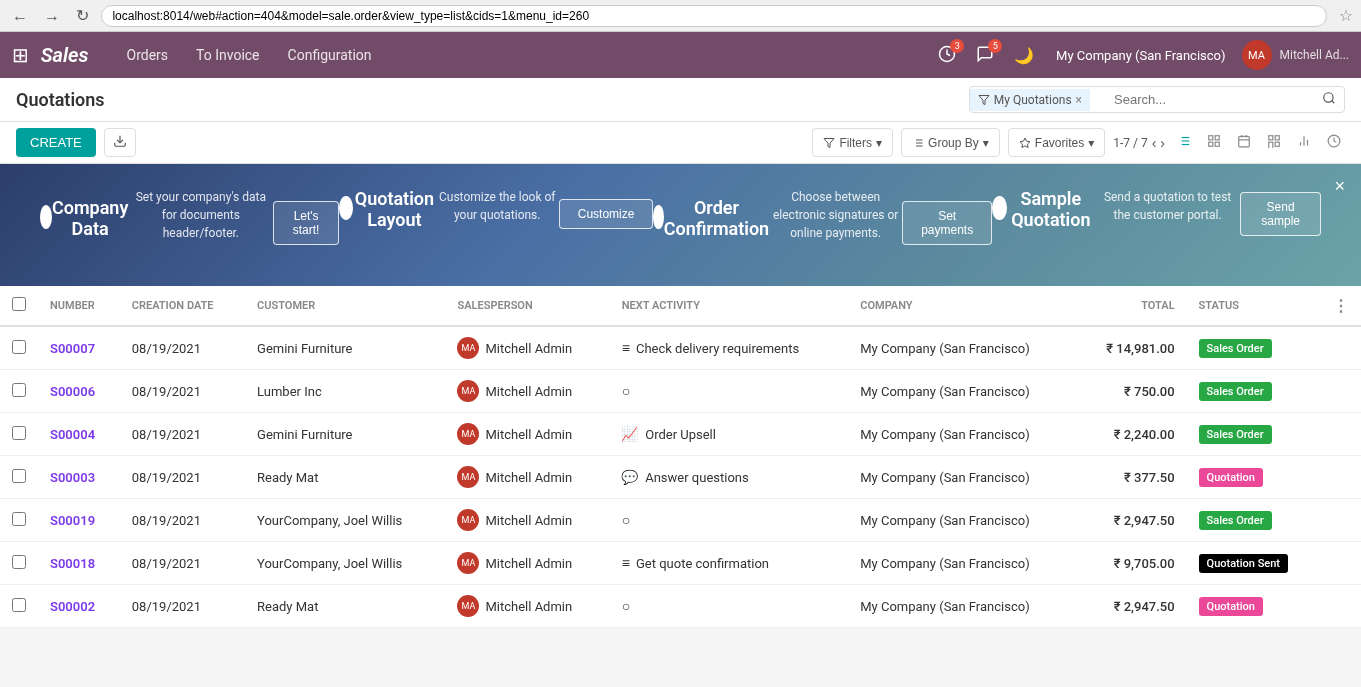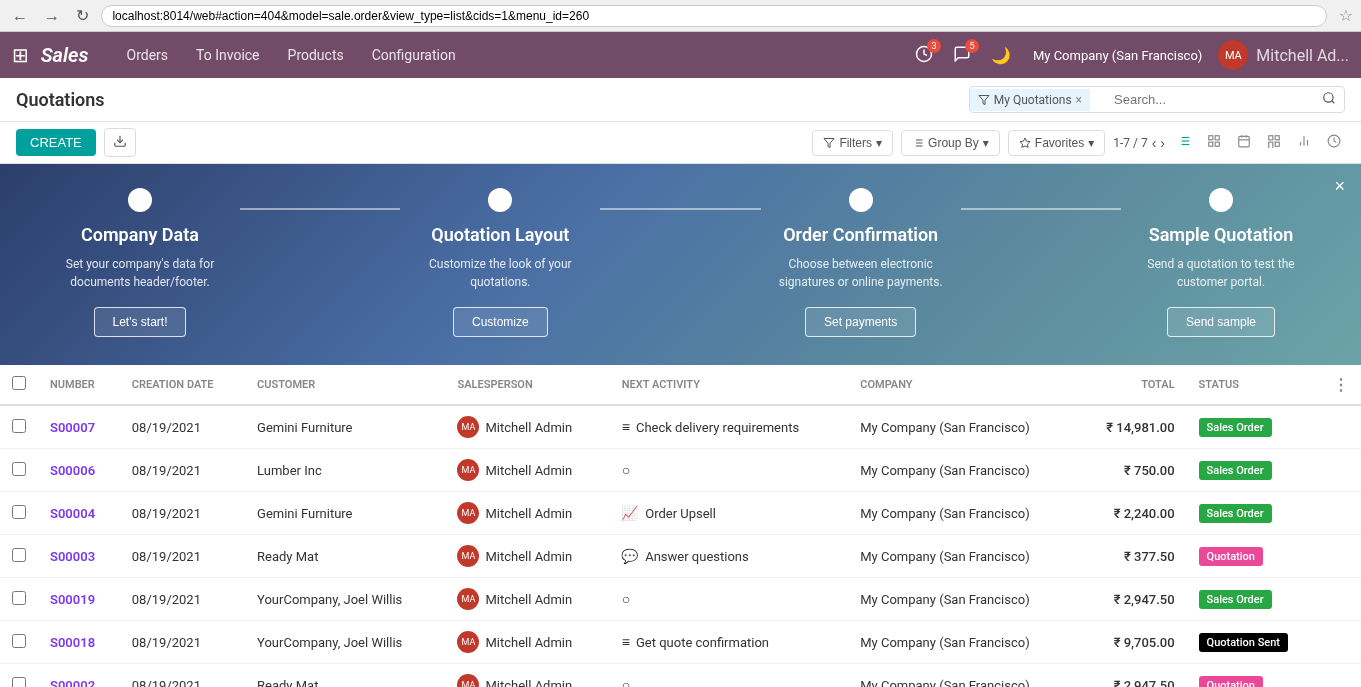--- a/index.html
+++ b/index.html
@@ -77,21 +77,20 @@
     .search-input {
       border: none; outline: none; padding: 4px 24px; font-size: 13px; min-width: 200px;
     }
     .search-btn { background: none; border: none; padding: 4px 8px; cursor: pointer; color: #555; }
 
     
     .toolbar {
       background: white;
       padding: 6px 16px;
       display: flex;
-      align-items: center;
       gap: 8px;
       border-bottom: 1px solid #e0e0e0;
     }
     .btn-create {
       background: #00a09d; color: white; border: none; padding: 6px 14px; border-radius: 4px; cursor: pointer; font-size: 13px; font-weight: 500;
     }
     .btn-download { background: none; border: 1px solid #ddd; padding: 5px 8px; border-radius: 4px; cursor: pointer; color: #555; }
     .toolbar-spacer { flex: 1; }
     .toolbar-filter-btn {
       background: none; border: 1px solid #ddd; padding: 5px 10px; border-radius: 4px; cursor: pointer; color: #555; display: flex; align-items: center; gap: 4px; font-size: 12px;
@@ -110,21 +109,21 @@
     .onboarding-close {
       position: absolute; top: 12px; right: 16px; color: white; background: none; border: none; font-size: 18px; cursor: pointer;
     }
     .onboarding-steps {
       display: flex; justify-content: space-around; align-items: flex-start; padding: 0 40px;
     }
     .step-connector {
       flex: 1; height: 2px; background: rgba(255,255,255,0.5); margin-top: 20px;
     }
     .step {
-      display: flex; flex-direction: column; align-items: center; min-width: 200px; text-align: center;
+      display: flex; align-items: center; min-width: 200px; text-align: center;
     }
     .step-circle {
       width: 24px; height: 24px; border-radius: 50%; background: white; display: flex; align-items: center; justify-content: center; margin-bottom: 12px;
     }
     .step-title { color: white; font-size: 18px; font-weight: 600; margin-bottom: 10px; }
     .step-desc { color: rgba(255,255,255,0.85); font-size: 12px; line-height: 1.5; margin-bottom: 16px; max-width: 180px; }
     .step-btn {
       border: 1px solid rgba(255,255,255,0.8); background: rgba(255,255,255,0.1); color: white; padding: 7px 18px; border-radius: 4px; cursor: pointer; font-size: 12px;
     }
 
@@ -169,21 +168,20 @@
   <input class="browser-url-bar" type="text" value="localhost:8014/web#action=404&amp;model=sale.order&amp;view_type=list&amp;cids=1&amp;menu_id=260" style="">
   <span class="browser-star">☆</span>
 </div>
 
 <div class="app-navbar">
   <span class="app-grid-icon">⊞</span>
   <span class="app-title">Sales</span>
   <div class="app-nav-links">
     <a class="app-nav-link">Orders</a>
     <a class="app-nav-link">To Invoice</a>
-    <a class="app-nav-link">Products</a>
     <a class="app-nav-link">Configuration</a>
   </div>
   <div class="app-right">
     <div class="notification-icon">
       <svg width="18" height="18" viewBox="0 0 24 24" fill="none" stroke="white" stroke-width="2">
           <circle cx="12" cy="12" r="10"></circle>
           <polyline points="12 6 12 12 16 14"></polyline>
         </svg>
       <span class="badge">3</span>
     </div>
@@ -191,21 +189,21 @@
       <svg width="18" height="18" viewBox="0 0 24 24" fill="none" stroke="white" stroke-width="2">
           <path d="M21 15a2 2 0 0 1-2 2H7l-4 4V5a2 2 0 0 1 2-2h14a2 2 0 0 1 2 2z"></path>
         </svg>
       <span class="badge">5</span>
     </div>
     <span class="dark-mode-icon">🌙</span>
     <span class="company-name">My Company (San Francisco)</span>
     <div class="user-avatar">
       <span>MA</span>
     </div>
-    <span style="color:rgba(255,255,255,0.8);font-size:16px;cursor:pointer;">Mitchell Ad...</span>
+    <span style="color:rgba(255,255,255,0.8);font-size:12px;cursor:pointer;">Mitchell Ad...</span>
   </div>
 </div>
 
 <div class="page-header">
   <h1 class="page-title">Quotations</h1>
   <div class="search-bar">
     <div class="search-filter-tag">
       <svg width="12" height="12" viewBox="0 0 24 24" fill="none" stroke="#555" stroke-width="2">
           <polygon points="22 3 2 3 10 12.46 10 19 14 21 14 12.46 22 3"></polygon>
         </svg>

